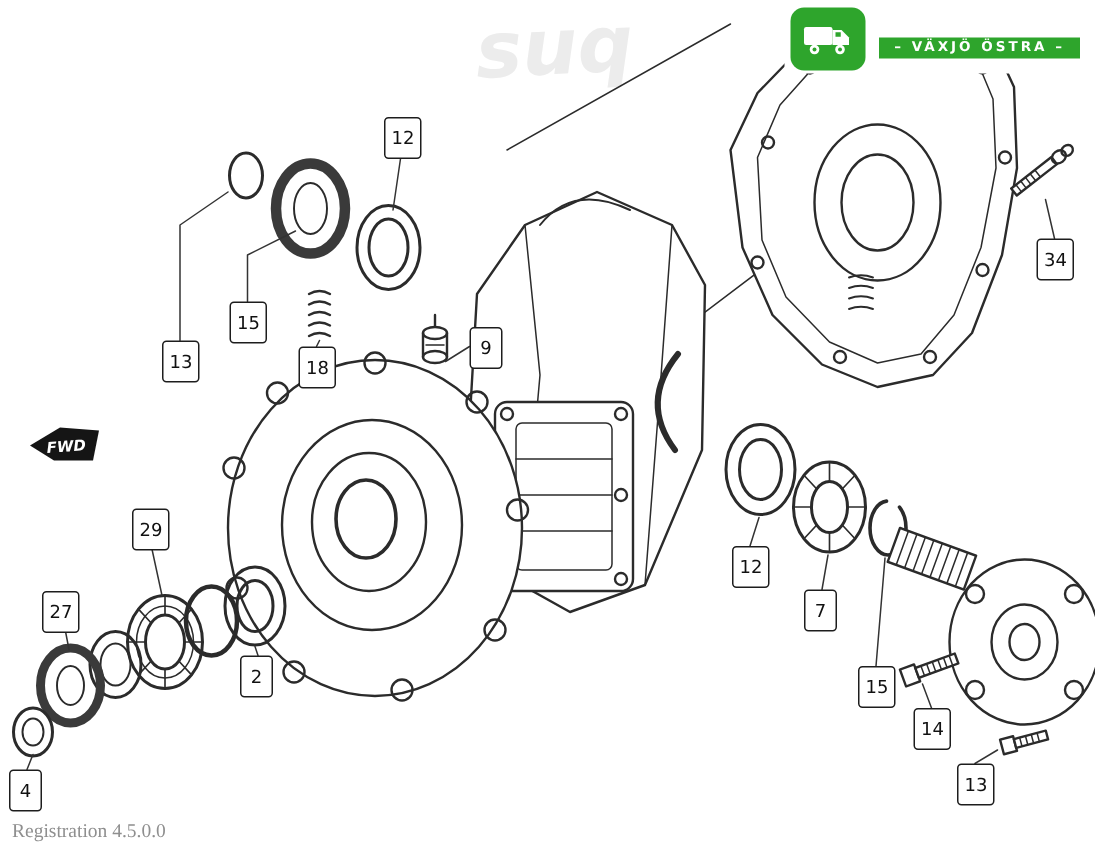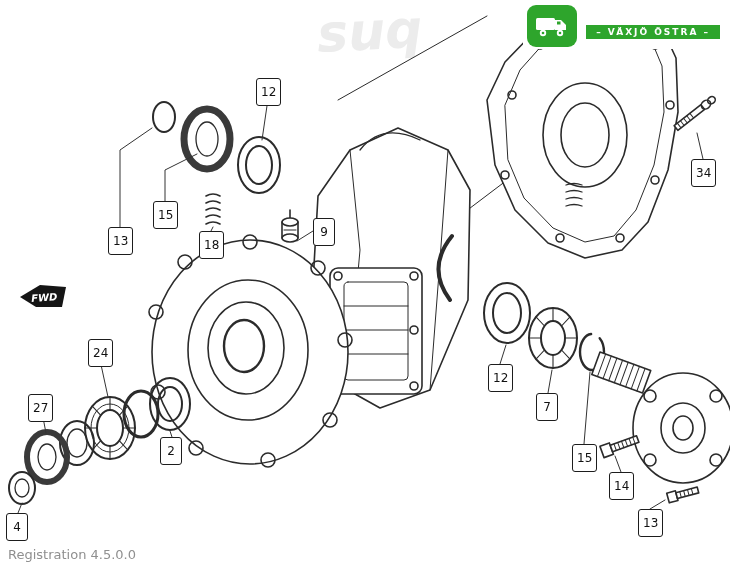--- a/index.html
+++ b/index.html
@@ -33,21 +33,21 @@
     color:#2ea52c;font-weight:bold;font-size:21px;line-height:24px;white-space:nowrap;
   }
   .logo-banner{
     background:#2ea52c;color:#ffffff;font-size:9px;font-weight:bold;
     letter-spacing:2px;padding:2px 10px;margin-top:12px;white-space:nowrap;
   }
 
   
   .registration{
     position:absolute;left:8px;bottom:8px;z-index:2;
-    color:#8f8f8f;font-size:13px;
+    color:#8f8f8f;font-size:13px;font-family:Liberation Serif, serif;
   }
 </style>
 </head>
 <body>
 
 <div class="stage">
 
   <svg class="diagram" width="730" height="570" viewBox="0 0 730 570">
 
     <text x="318" y="52" font-size="52" font-style="italic" font-weight="bold" fill="#ececec" stroke="none" transform="rotate(-3 318 52)">suq</text>
@@ -224,21 +224,21 @@
   <div class="callout" style="left:153px;top:201px">15</div>
   <div class="callout" style="left:199px;top:231px">18</div>
   <div class="callout" style="left:256px;top:78px">12</div>
   <div class="callout" style="left:313px;top:218px">9</div>
   <div class="callout" style="left:691px;top:159px">34</div>
   <div class="callout" style="left:488px;top:364px">12</div>
   <div class="callout" style="left:536px;top:393px">7</div>
   <div class="callout" style="left:572px;top:444px">15</div>
   <div class="callout" style="left:609px;top:472px">14</div>
   <div class="callout" style="left:638px;top:509px">13</div>
-  <div class="callout" style="left:88px;top:339px">24</div>
+  <div class="callout" style="left:88px;top:339px">29</div>
   <div class="callout" style="left:28px;top:394px">27</div>
   <div class="callout" style="left:160px;top:437px">2</div>
   <div class="callout" style="left:6px;top:513px">4</div>
 
   <div class="logo">
     <div class="logo-icon">
       <svg width="34" height="26" viewBox="0 0 34 26">
         <g fill="#ffffff" stroke="none">
           <rect x="1" y="5" width="19" height="12" rx="1.5"></rect>
           <path d="M20,7 h6 l5,5 v5 h-11 z"></path>

